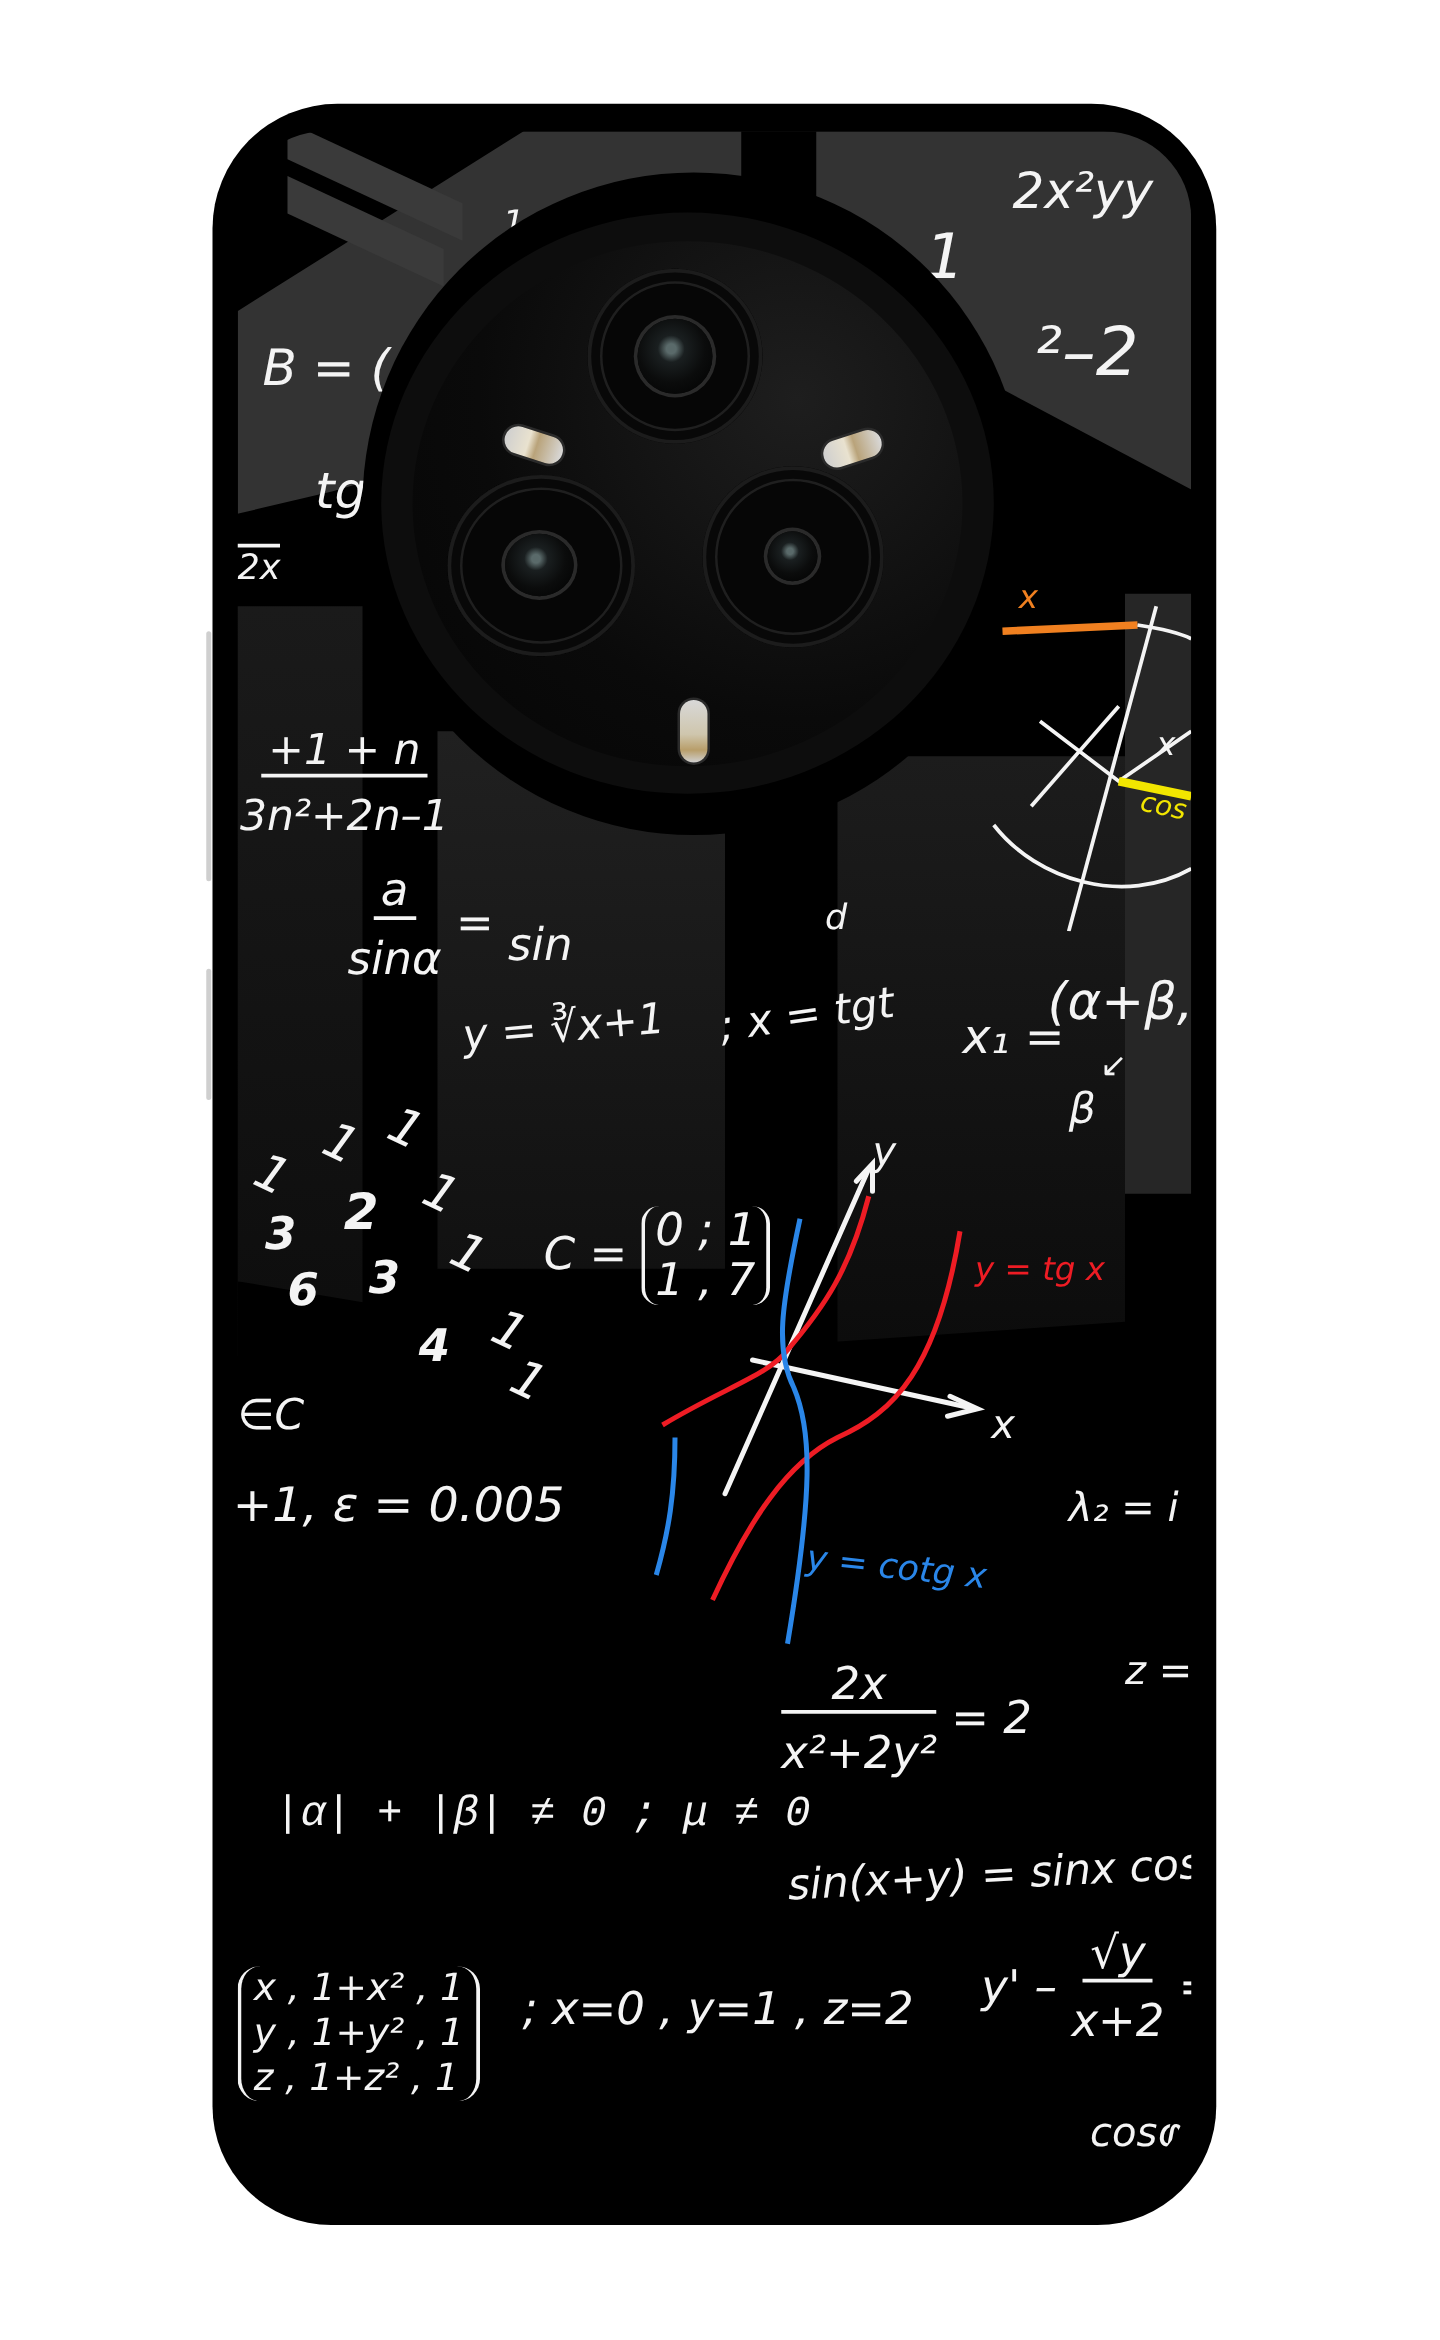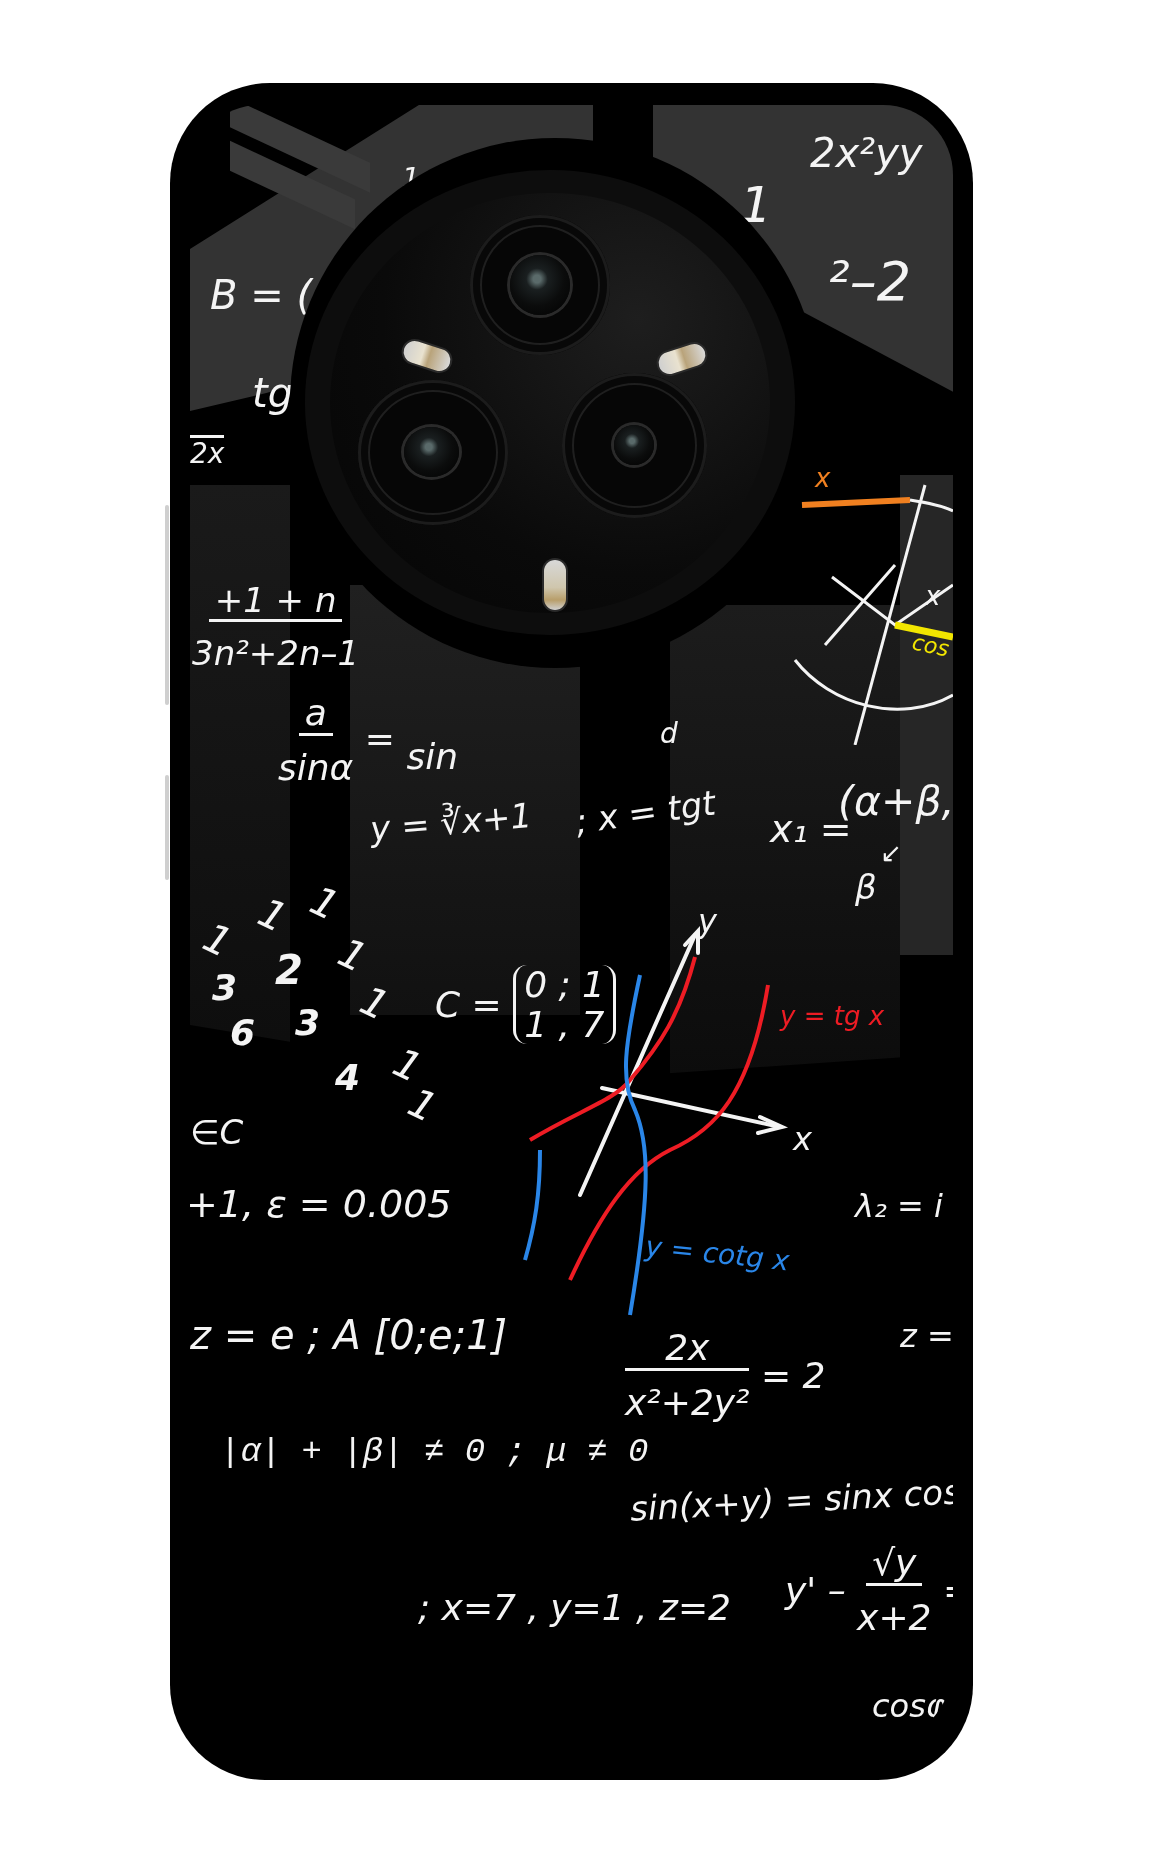--- a/index.html
+++ b/index.html
@@ -114,36 +114,40 @@
       <path d="M120 80 C105 150, 100 185, 115 215 C130 250, 130 300, 110 420" fill="none" stroke="#2a86e8" stroke-width="4"></path>
       <path d="M20 255 C20 300, 15 330, 5 365" fill="none" stroke="#2a86e8" stroke-width="4"></path>
     </svg>
     <div class="eq" style="left:508px;top:800px;font-size:32px;">y</div>
     <div class="eq" style="left:603px;top:1018px;font-size:32px;">x</div>
     <div class="eq red" style="left:590px;top:898px;font-size:26px;">y = tg x</div>
     <div class="eq blue" style="left:455px;top:1135px;font-size:28px;transform:rotate(6deg);">y = cotg x</div>
 
     <div class="eq" style="left:665px;top:1085px;font-size:32px;">λ₂ = i √</div>
 
-    <div class="eq" style="left:0;top:1210px;font-size:40px;">z = e ; A [0;e;1]</div>
     <div class="eq" style="left:710px;top:1215px;font-size:32px;">z =</div>
 
     <div class="eq" style="left:435px;top:1225px;font-size:36px;">
       <span class="frac">
           <span class="num" style="padding:0 40px 2px;">2x</span>
           <span class="den">x²+2y²</span>
         </span>
       <span style="vertical-align:middle;">= 2</span>
     </div>
 
     <div class="eq" style="left:30px;top:1330px;font-size:34px;font-family:Liberation Mono, monospace;">|α| + |β| ≠ 0 ; μ ≠ 0</div>
 
     <div class="eq" style="left:440px;top:1378px;font-size:34px;transform:rotate(-3deg);">sin(x+y) = sinx cos</div>
 
-    <div class="eq" style="left:228px;top:1485px;font-size:36px;">; x=7 , y=1 , z=2</div>
+    <div class="eq" style="left:0;top:1468px;font-size:30px;border-left:3px solid #f4f4f4;border-right:3px solid #f4f4f4;border-radius:18px;padding:0 10px;line-height:1.2;">
+      <span style="display:block;">x , 1+x² , 1</span>
+      <span style="display:block;">y , 1+y² , 1</span>
+      <span style="display:block;">z , 1+z² , 1</span>
+    </div>
+    <div class="eq" style="left:228px;top:1485px;font-size:36px;">; x=0 , y=1 , z=2</div>
 
     <div class="eq" style="left:595px;top:1440px;font-size:36px;">
       <span style="vertical-align:middle;">y' –</span>
       <span class="frac">
           <span class="num">√y</span>
           <span class="den">x+2</span>
         </span>
       <span style="vertical-align:middle;">=</span>
     </div>
 

